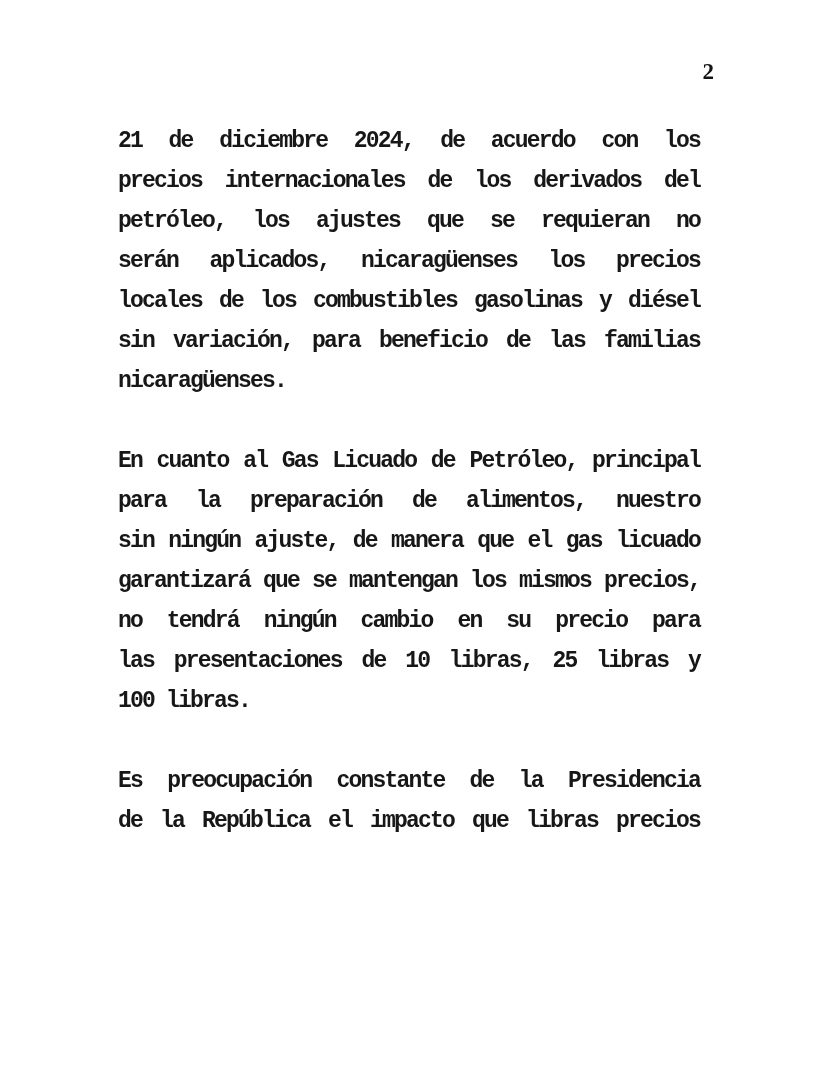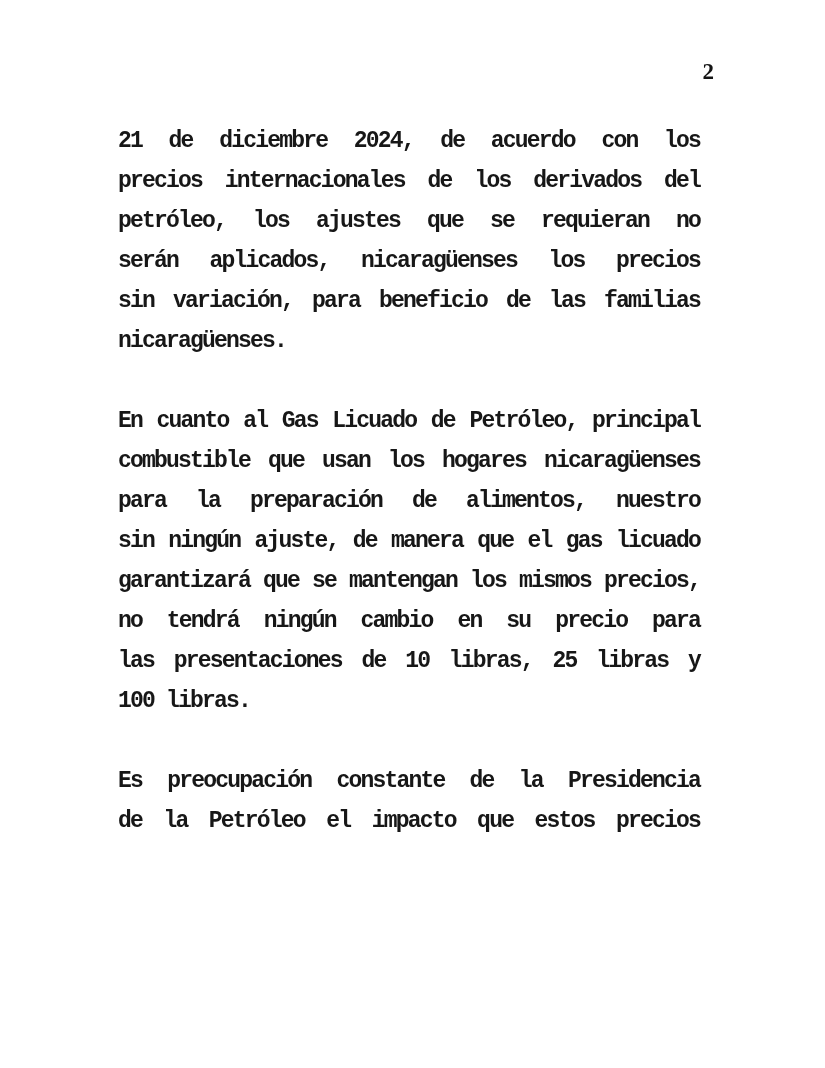--- a/index.html
+++ b/index.html
@@ -54,34 +54,34 @@
 
   <div class="page-number">2</div>
 
   <div class="doc-body">
 
     <div class="paragraph">
       <div class="pline">21 de diciembre 2024, de acuerdo con los</div>
       <div class="pline">precios internacionales de los derivados del</div>
       <div class="pline">petróleo, los ajustes que se requieran no</div>
       <div class="pline">serán aplicados, nicaragüenses los precios</div>
+      <div class="pline">locales de los combustibles gasolinas y diésel</div>
       <div class="pline">sin variación, para beneficio de las familias</div>
       <div class="pline final">nicaragüenses.</div>
     </div>
 
     <div class="paragraph">
       <div class="pline">En cuanto al Gas Licuado de Petróleo, principal</div>
-      <div class="pline">combustible que usan los hogares nicaragüenses</div>
       <div class="pline">para la preparación de alimentos, nuestro</div>
       <div class="pline">sin ningún ajuste, de manera que el gas licuado</div>
       <div class="pline">garantizará que se mantengan los mismos precios,</div>
       <div class="pline">no tendrá ningún cambio en su precio para</div>
       <div class="pline">las presentaciones de 10 libras, 25 libras y</div>
       <div class="pline final">100 libras.</div>
     </div>
 
     <div class="paragraph">
       <div class="pline">Es preocupación constante de la Presidencia</div>
-      <div class="pline">de la Petróleo el impacto que estos precios</div>
+      <div class="pline">de la República el impacto que libras precios</div>
     </div>
 
   </div>
 </div>
 
 </body></html>

